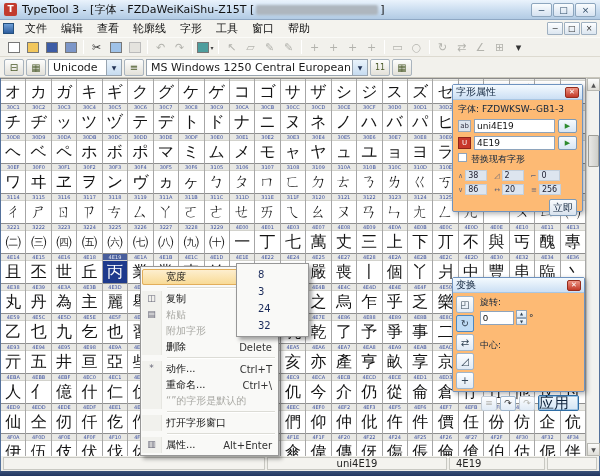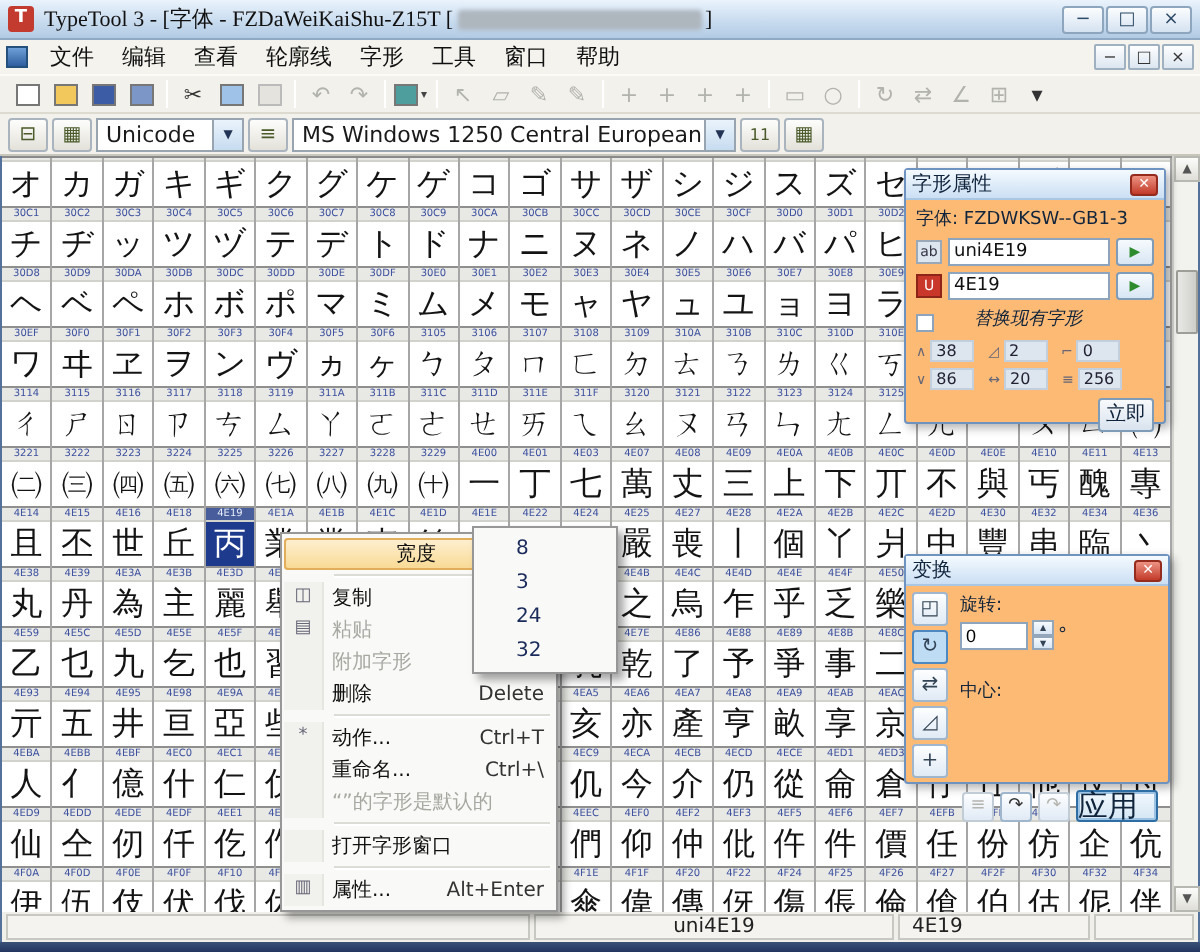--- a/index.html
+++ b/index.html
@@ -5,21 +5,21 @@
   html,body{margin:0;padding:0;background:#888;}
   *{box-sizing:border-box;}
   .window{position:relative;width:600px;height:476px;background:#F0EFEA;
     font-family:"DejaVu Sans","Liberation Sans",sans-serif;font-size:11px;color:#1a1a1a;
     overflow:hidden;box-shadow:inset 0 0 0 1px #54719B;}
   
   .titlebar{position:absolute;top:0;left:0;right:0;height:20px;display:flex;align-items:center;
     padding:0 4px;background:linear-gradient(#EAF3FC,#C9DCEF 55%,#B2CBE4);border-bottom:1px solid #8FA8C4;}
   .tt-icon{width:13px;height:13px;background:#C23B2E;color:#fff;font-size:9px;font-weight:bold;
     text-align:center;line-height:13px;border-radius:2px;flex:0 0 auto;}
-  .title-text{margin-left:5px;font-size:11px;color:#111;white-space:nowrap;font-family:Liberation Serif, serif;}
+  .title-text{margin-left:5px;font-size:11px;color:#111;white-space:nowrap;}
   .redacted{display:inline-block;width:122px;height:10px;background:#AEB6BE;border-radius:2px;
     margin:0 2px;vertical-align:middle;filter:blur(1px);}
   .win-ctrls{margin-left:auto;display:flex;}
   .win-btn{width:21px;height:14px;border:1px solid #8DA6BE;border-radius:2px;margin-left:1px;
     background:linear-gradient(#FBFDFE,#D5E2F1);font-size:9px;line-height:12px;text-align:center;color:#2D4A66;}
   
   .menubar{position:absolute;top:20px;left:0;right:0;height:17px;display:flex;align-items:center;
     background:#F4F3EE;padding:0 3px;}
   .doc-icon{width:11px;height:11px;background:linear-gradient(#6FA0D8,#2E5E9E);border:1px solid #24507E;margin-right:4px;}
   .menu-item{padding:1px 7px;color:#111;}
@@ -85,21 +85,21 @@
   .pal1{left:452px;top:84px;width:131px;height:128px;}
   .pfont{font-size:9px;padding:3px 5px 1px;color:#10243C;white-space:nowrap;}
   .prow{display:flex;align-items:center;gap:3px;padding:2px 5px 1px;}
   .picon{width:13px;height:12px;font-size:7px;line-height:11px;text-align:center;border:1px solid #9AA8B8;
     background:#DDE5EE;color:#334;flex:0 0 auto;}
   .picon.red{background:#C8372A;color:#fff;border-color:#8E2418;}
   .pinput{flex:1;height:14px;border:1px solid #8EA4BC;background:#fff;font-size:9px;padding:0 2px;
     font-family:"DejaVu Sans",sans-serif;color:#111;min-width:0;}
   .gbtn{width:19px;height:14px;border:1px solid #7E9BB8;border-radius:2px;flex:0 0 auto;
     background:linear-gradient(#F6FAFD,#D8E6F4);text-align:center;font-size:7px;line-height:12px;color:#2E8B2E;}
-  .chkrow{display:flex;align-items:flex-end;gap:20px;padding:2px 5px;font-size:9px;color:#10243C;font-style:italic;}
+  .chkrow{display:flex;align-items:flex-start;gap:4px;padding:2px 5px;font-size:9px;color:#10243C;}
   .chk{width:9px;height:9px;border:1px solid #8EA4BC;background:#fff;flex:0 0 auto;}
   .mwrap{display:flex;flex-wrap:wrap;padding:2px 5px 0;column-gap:7px;row-gap:3px;}
   .mchip{display:flex;align-items:center;gap:2px;}
   .mchip .mi{font-size:7px;color:#667;}
   .mchip .mval{min-width:22px;height:11px;background:#DDE5EF;border:1px solid #C3CFDC;font-size:8px;
     line-height:10px;padding:0 2px;color:#223;}
   .pbtn{display:block;margin:4px 5px 0 auto;width:28px;height:17px;border:1px solid #7E9BB8;border-radius:2px;
     background:linear-gradient(#F8FAFC,#D9E3EE);font-size:10px;line-height:15px;text-align:center;color:#10243C;}
   .pal2{left:452px;top:277px;width:133px;height:115px;}
   .p2body{display:flex;padding:3px 3px 0 3px;}
@@ -129,21 +129,21 @@
   
   .cmenu{position:absolute;left:140px;top:266px;width:139px;background:#F9F9F7;border:1px solid #979797;
     box-shadow:3px 3px 4px rgba(0,0,0,.35);padding:2px 1px;z-index:10;}
   .cm-item{height:16px;display:flex;align-items:center;font-size:10px;color:#111;padding-right:5px;}
   .cm-gutter{width:20px;flex:0 0 20px;text-align:center;font-size:9px;color:#667;background:#F1F1ED;height:100%;
     line-height:15px;border-right:1px solid #E6E6E1;margin-right:4px;}
   .cm-item.hl .cm-gutter{background:transparent;border-right-color:transparent;}
   .cm-short{margin-left:auto;padding-left:8px;color:#333;}
   .cm-item.dis{color:#A8A8A3;}
   .cm-item.dis .cm-short{color:#A8A8A3;}
-  .cm-item.hl{background:linear-gradient(#FEF0D3,#F8D992);outline:1px solid #E2AE5B;outline-offset:-1px;border-radius:2px;gap:32px;}
+  .cm-item.hl{background:linear-gradient(#FEF0D3,#F8D992);outline:1px solid #E2AE5B;outline-offset:-1px;border-radius:2px;}
   .cm-arrow{margin-left:auto;font-size:7px;color:#333;}
   .cm-sep{height:0;border-top:1px solid #DCDCD6;border-bottom:1px solid #FFF;margin:2px 2px 2px 25px;}
   
   .smenu{position:absolute;left:236px;top:263px;width:73px;background:#F9F9F7;border:1px solid #979797;
     box-shadow:3px 3px 4px rgba(0,0,0,.35);padding:2px 1px;z-index:11;}
   .sm-item{height:17px;line-height:17px;padding-left:20px;font-size:10px;color:#1A2A5A;}
 </style>
 </head>
 <body>
 

